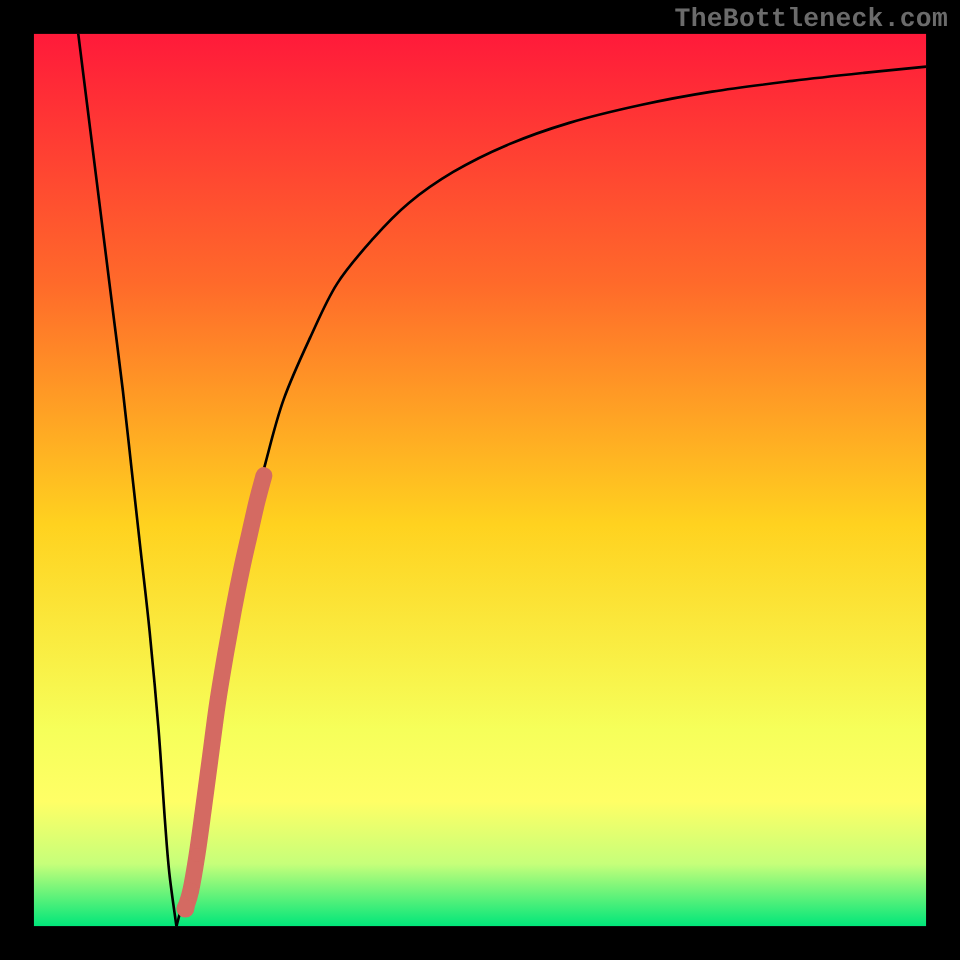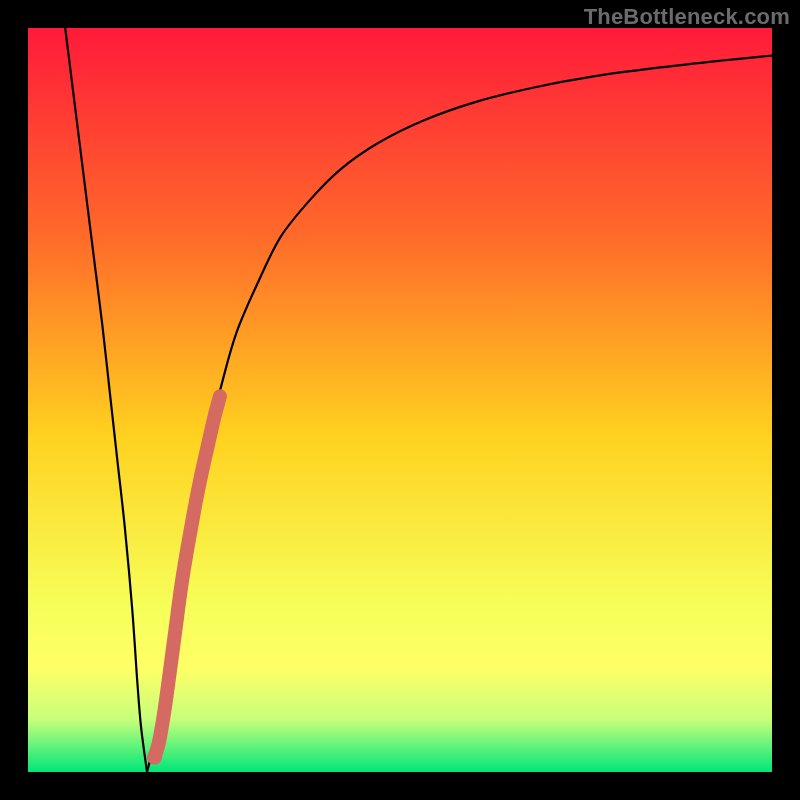--- a/index.html
+++ b/index.html
@@ -22,21 +22,21 @@
     left: 28px;
     top: 28px;
     width: 744px;
     height: 744px;
     overflow: hidden;
   }
   .watermark {
     position: absolute;
     top: 4px;
     right: 10px;
-    font-family: Liberation Sans, sans-serif;
+    font-family: Liberation Mono, monospace;
     font-size: 22px;
     font-weight: 600;
     color: #6b6b6b;
     letter-spacing: 0.2px;
   }
   svg { display: block; }
 </style>
 </head>
 <body>
 

